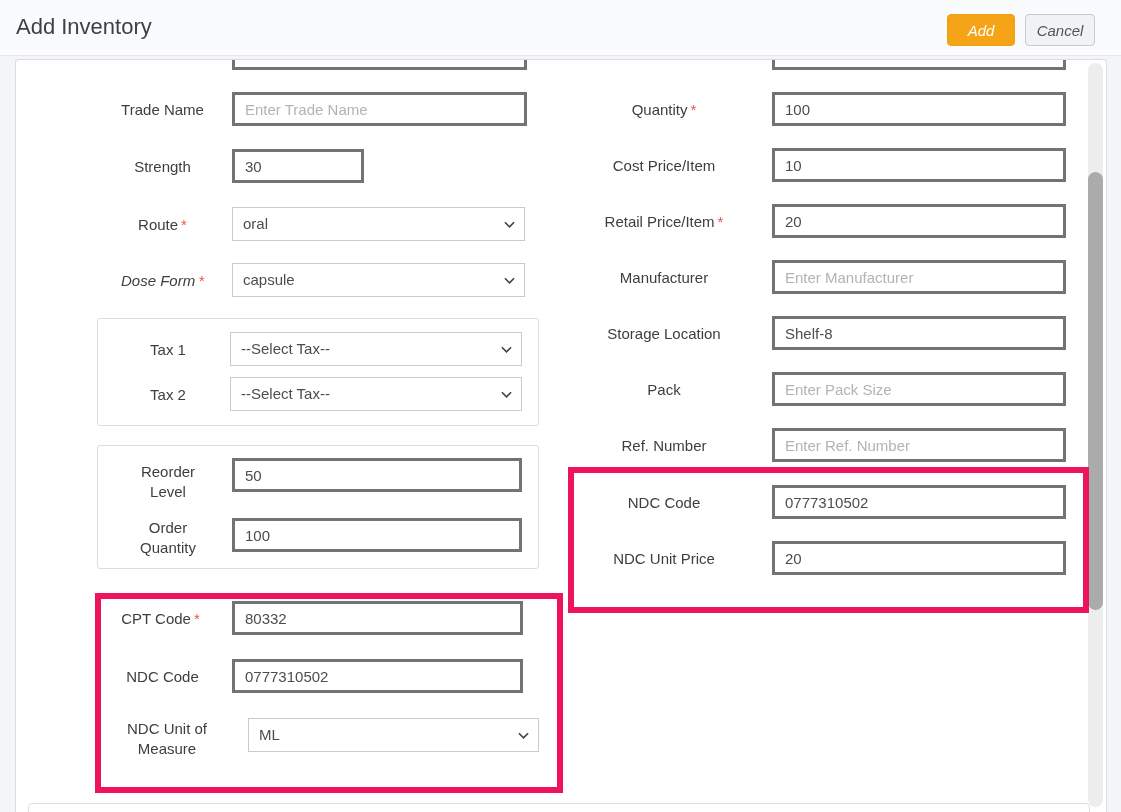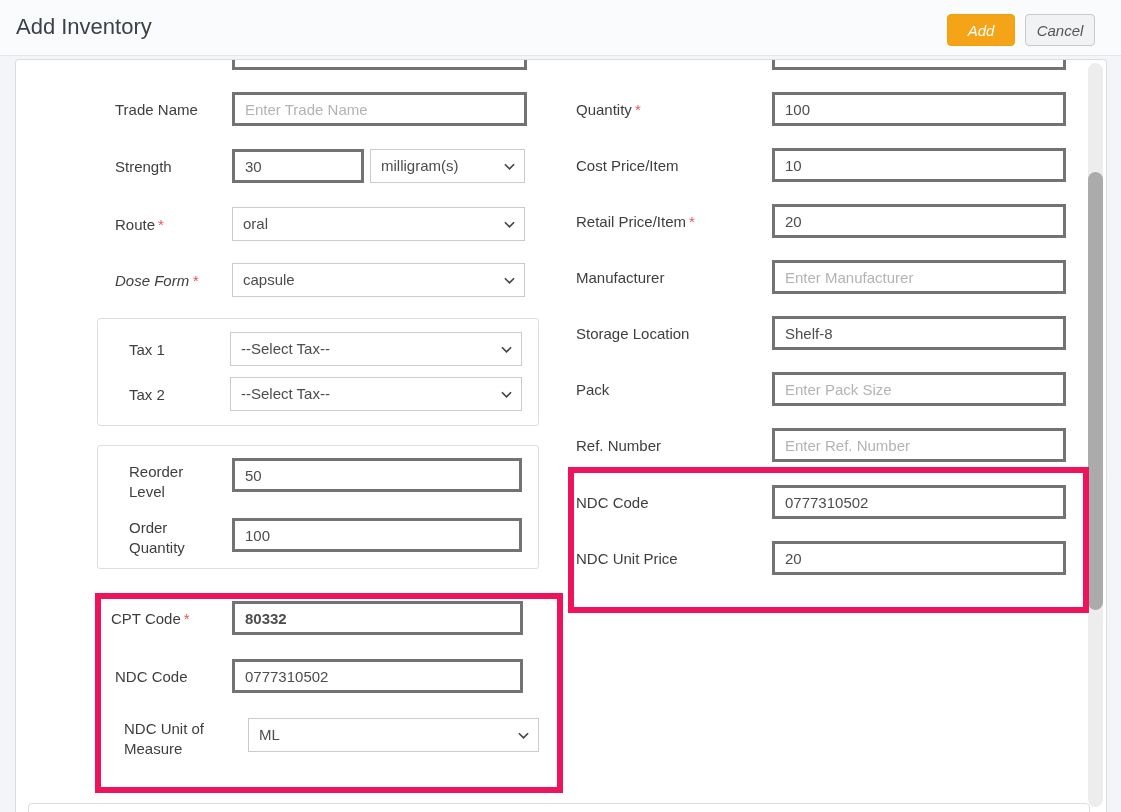--- a/index.html
+++ b/index.html
@@ -22,21 +22,21 @@
   .btn-cancel {
     position:absolute; left:1025px; top:14px; width:70px; height:32px;
     background:#f1f2f3; color:#555555; border:1px solid #c9c9c9;
   }
   
   .panel {
     position:absolute; left:15px; top:59px; width:1092px; height:753px;
     background:#ffffff; border:1px solid #dcdcdc; border-bottom:none;
     border-radius:4px 4px 0 0; box-sizing:border-box; overflow:hidden;
   }
-  .lbl { position:absolute; font-size:15px; color:#3e3e3e; text-align:left; line-height:20px; }
+  .lbl { position:absolute; font-size:15px; color:#3e3e3e; text-align:center; line-height:20px; }
   .inp {
     position:absolute; height:34px; box-sizing:border-box;
     border:3px solid #737373; padding:0 10px; font-size:15px; color:#4d4d4d;
     background:#fff; font-family:inherit; outline:none;
   }
   .inp::placeholder { color:#b3b3b3; opacity:1; }
   .sel {
     position:absolute; height:34px; box-sizing:border-box;
     border:1px solid #cbcbcb; background:#fff; font-size:15px; color:#4d4d4d;
     line-height:32px; padding:0 28px 0 10px; cursor:pointer; white-space:nowrap; overflow:hidden;
@@ -69,26 +69,20 @@
 
   <div class="lbl" style="left:99px; top:40px; width:95px;">
     <span>Trade Name</span>
   </div>
   <input class="inp" style="left: 216px; top: 32px; width: 295px;" placeholder="Enter Trade Name">
 
   <div class="lbl" style="left:99px; top:97px; width:95px;">
     <span>Strength</span>
   </div>
   <input class="inp" style="left: 216px; top: 89px; width: 132px;" value="30">
-  <div class="sel" style="left:354px; top:89px; width:155px;">
-    <span>milligram(s)</span>
-    <svg class="chev" viewBox="0 0 12 8">
-        <path d="M1 1l5 5 5-5" stroke="#444" stroke-width="1.8" fill="none"></path>
-      </svg>
-  </div>
 
   <div class="lbl" style="left:99px; top:155px; width:95px;">
     <span>Route</span><span class="req">*</span>
   </div>
   <div class="sel" style="left:216px; top:147px; width:293px;">
     <span>oral</span>
     <svg class="chev" viewBox="0 0 12 8">
         <path d="M1 1l5 5 5-5" stroke="#444" stroke-width="1.8" fill="none"></path>
       </svg>
   </div>
@@ -127,21 +121,21 @@
   </div>
   <input class="inp" style="left: 216px; top: 398px; width: 290px;" value="50">
   <div class="lbl" style="left:113px; top:458px; width:78px;">
     <span>Order Quantity</span>
   </div>
   <input class="inp" style="left: 216px; top: 458px; width: 290px;" value="100">
 
   <div class="lbl" style="left:95px; top:549px; width:99px;">
     <span>CPT Code</span><span class="req">*</span>
   </div>
-  <input class="inp" style="left: 216px; top: 541px; width: 291px; font-weight: bold;" value="80332">
+  <input class="inp" style="left: 216px; top: 541px; width: 291px;" value="80332">
 
   <div class="lbl" style="left:99px; top:607px; width:95px;">
     <span>NDC Code</span>
   </div>
   <input class="inp" style="left: 216px; top: 599px; width: 291px;" value="0777310502">
 
   <div class="lbl" style="left:108px; top:659px; width:86px;">
     <span>NDC Unit of Measure</span>
   </div>
   <div class="sel" style="left:232px; top:658px; width:291px;">

